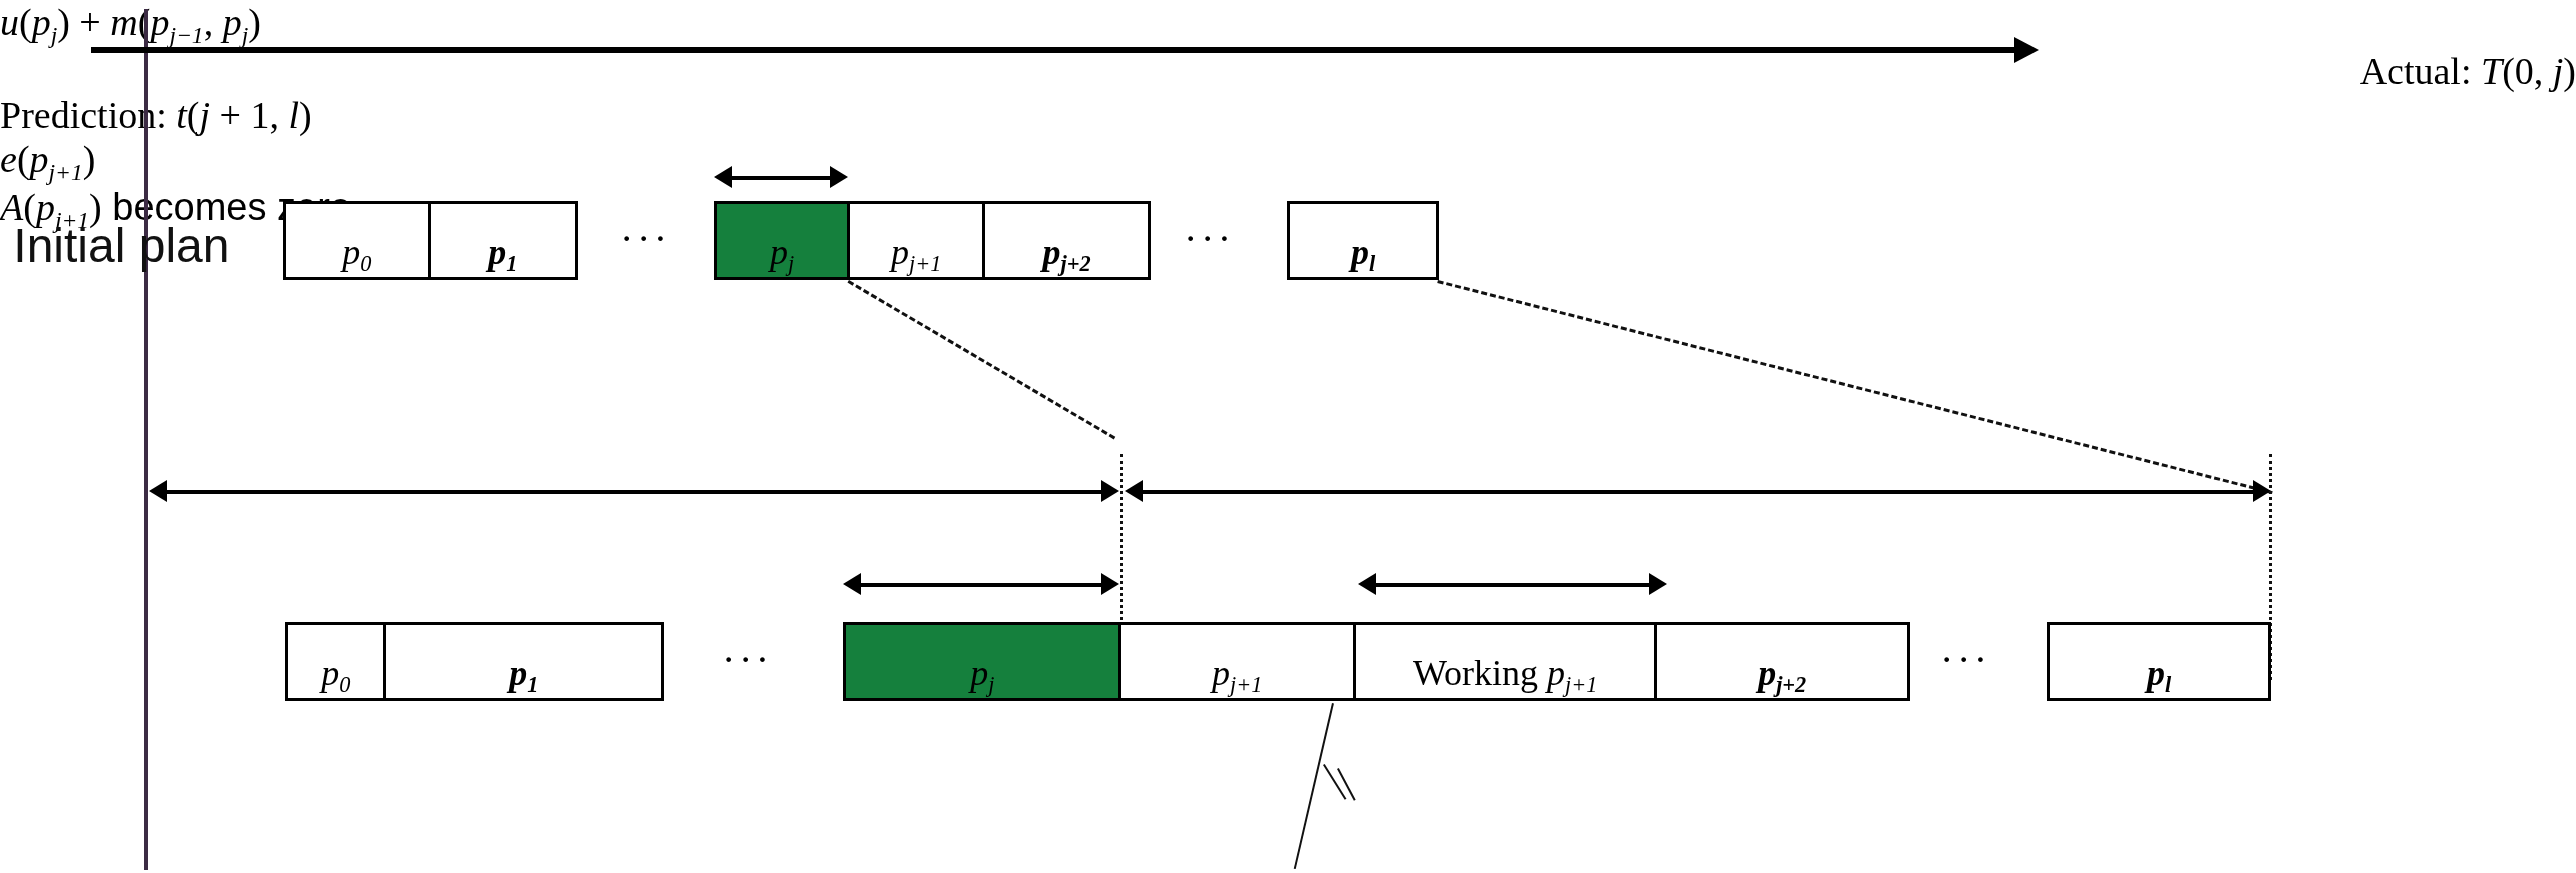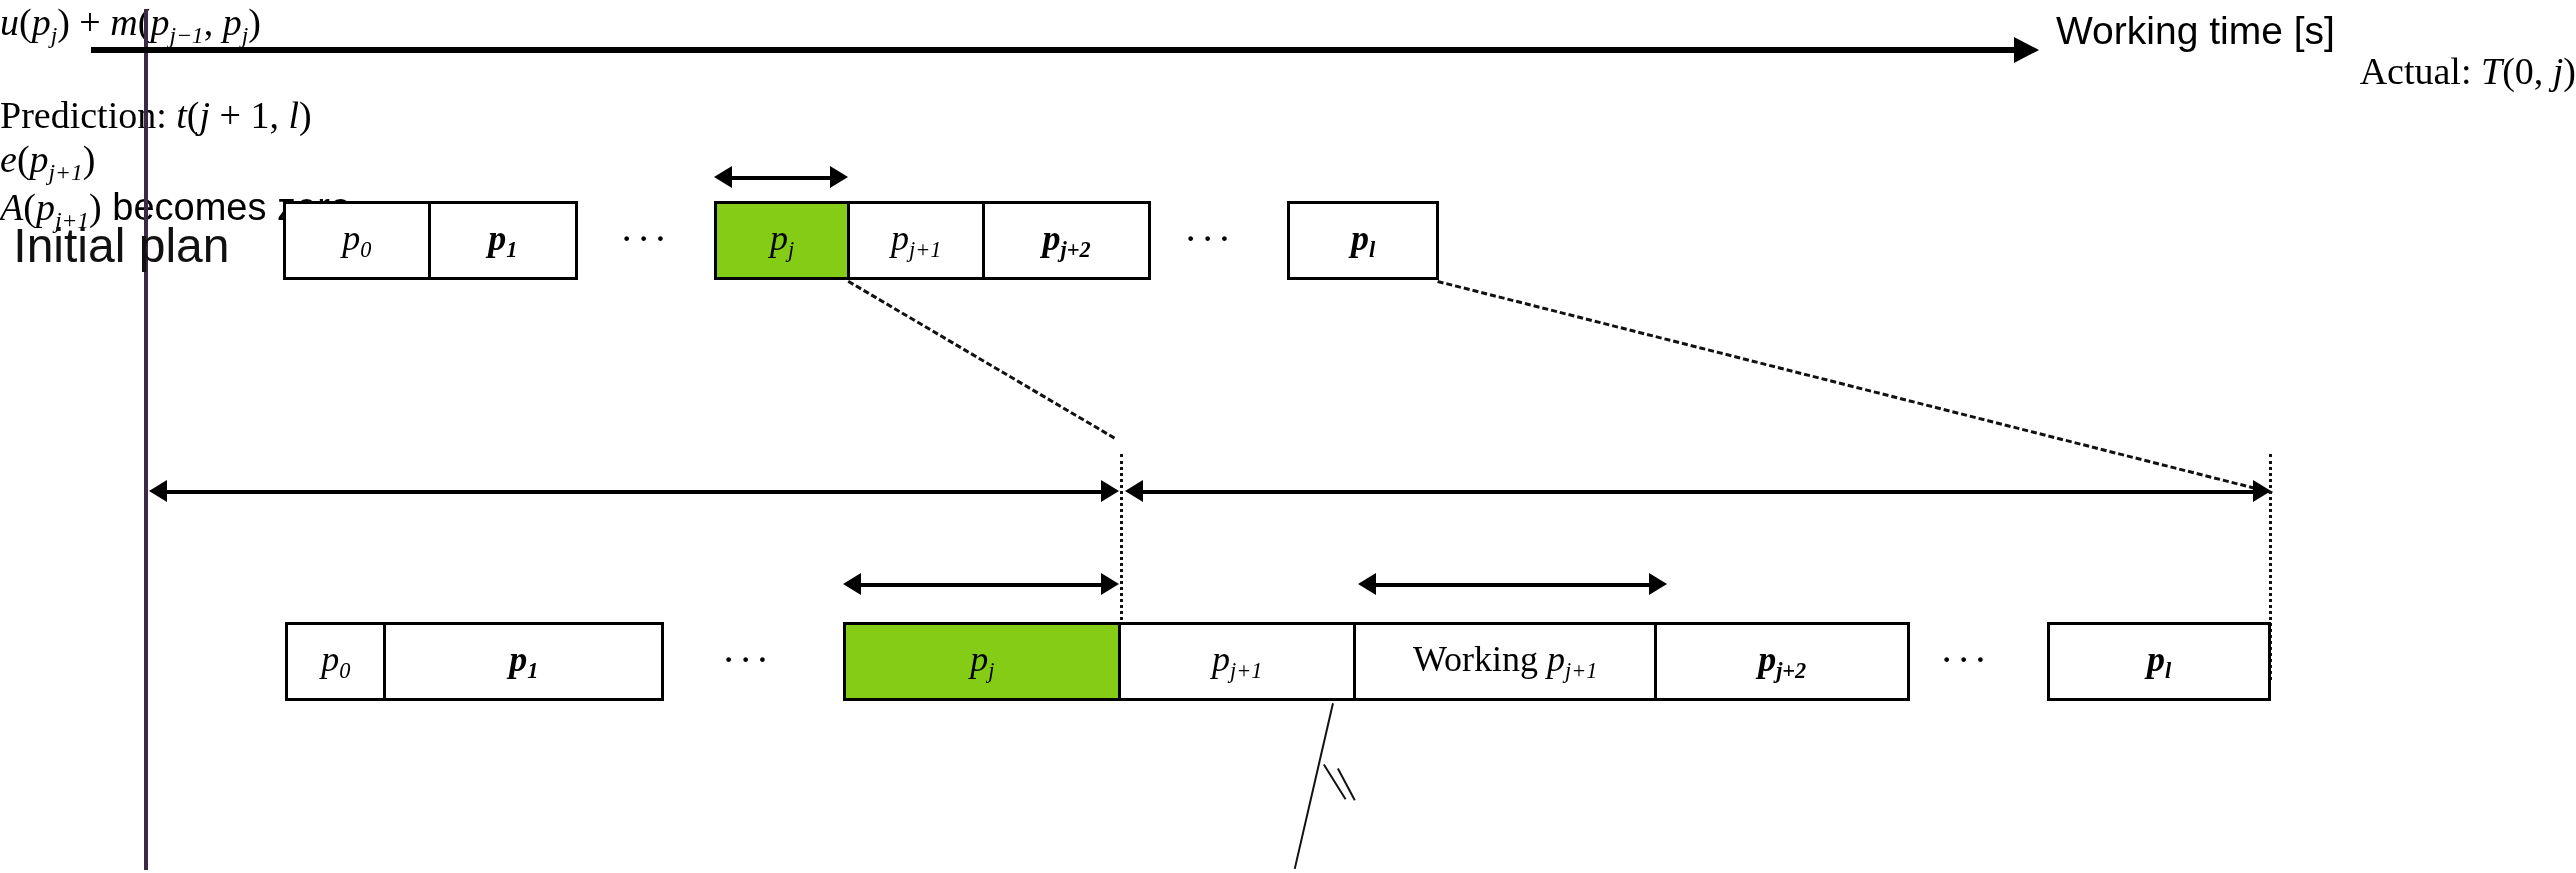--- a/index.html
+++ b/index.html
@@ -15,24 +15,24 @@
       font-family:"Liberation Serif", serif;}
 
   
   .vaxis{position:absolute;background:#3c2b44;}
   .haxis{position:absolute;background:#000;height:5.5px;}
   .arrowhead-r{position:absolute;width:0;height:0;
       border-top:13.3px solid transparent;border-bottom:13.3px solid transparent;}
 
   
   .boxrow{position:absolute;display:flex;border:3px solid #000;box-sizing:border-box;background:#fff;}
-  .cell{box-sizing:border-box;display:flex;align-items:center;justify-content:center;
+  .cell{box-sizing:border-box;display:flex;align-items:flex-end;justify-content:center;
         border-right:3px solid #000;background:#fff;font-size:36px;}
   .cell:last-child{border-right:none;font-weight:bold;}
-  .cell.pink{background:#84cc16;}
+  .cell.pink{background:#15803d;}
   .cell .txt{font-family:"Liberation Serif", serif;font-style:italic;}
 
   .ellipsis{position:absolute;font-size:40px;letter-spacing:3.6px;color:#000;
       font-family:"Liberation Serif", serif;}
 
   
   .marrow{position:absolute;height:0;}
   .mline{position:absolute;height:4.2px;background:#000;top:0;}
   .mhead{position:absolute;width:0;height:0;top:-9.7px;
       border-top:11.5px solid transparent;border-bottom:11.5px solid transparent;}
@@ -44,23 +44,20 @@
   .thin{position:absolute;background:#111;transform-origin:0 0;}
 </style>
 </head>
 <body>
 
 <div id="stage">
 
   <div class="vaxis" style="left:144px;top:8.5px;width:4.2px;height:861px;"></div>
   <div class="haxis" style="left:91px;top:47px;width:1924px;"></div>
   <div class="arrowhead-r" style="left:2014px;top:37px;border-left:25.5px solid #000;"></div>
-  <div class="lbl" style="left:2056px;top:8.5px;font-size:39px;">
-    <span>Working time [s]</span>
-  </div>
 
   <div class="mathlbl" style="left:579px;top:90px;">
     <span class="math">u</span><span class="up">(</span><span class="math">p</span><sub>j</sub><span class="up">)</span><span class="up"> + </span><span class="math">m</span><span class="up">(</span><span class="math">p</span><sub>j−1</sub><span class="up">, </span><span class="math">p</span><sub>j</sub><span class="up">)</span>
   </div>
 
   <div class="marrow" style="left:714px;top:176px;width:135px;">
     <div class="mline" style="left:14.6px;width:106px;"></div>
     <div class="mhead left" style="left:0;"></div>
     <div class="mhead right" style="left:116px;"></div>
   </div>

